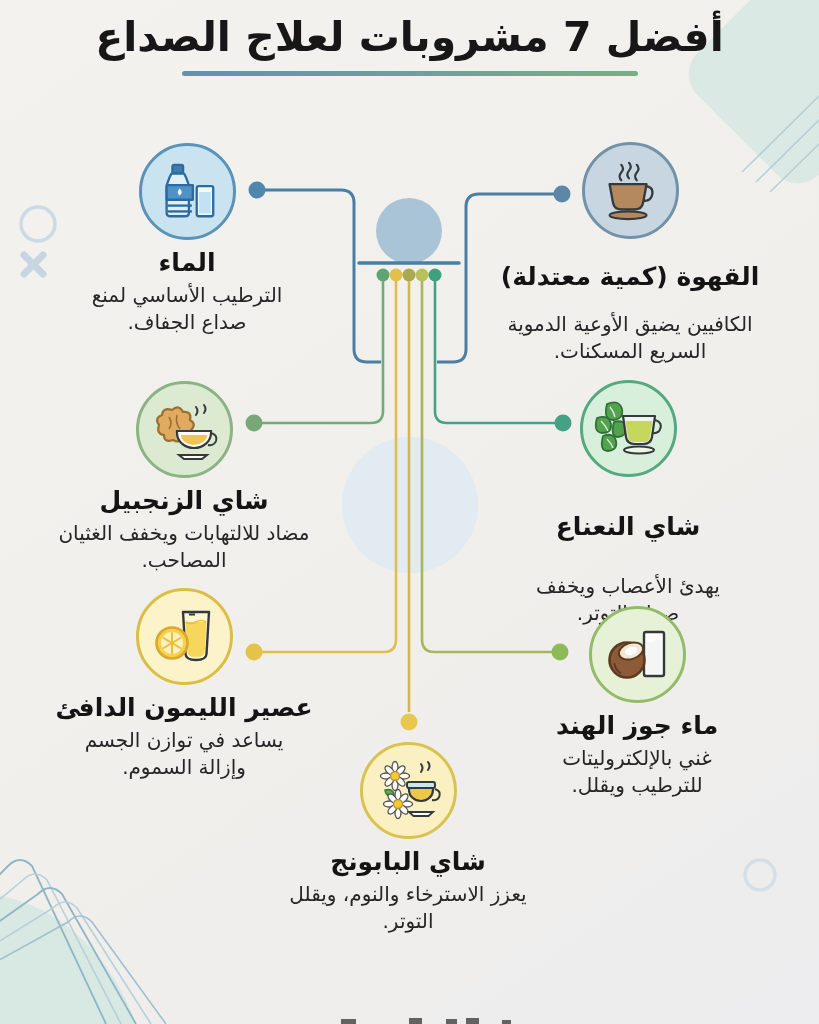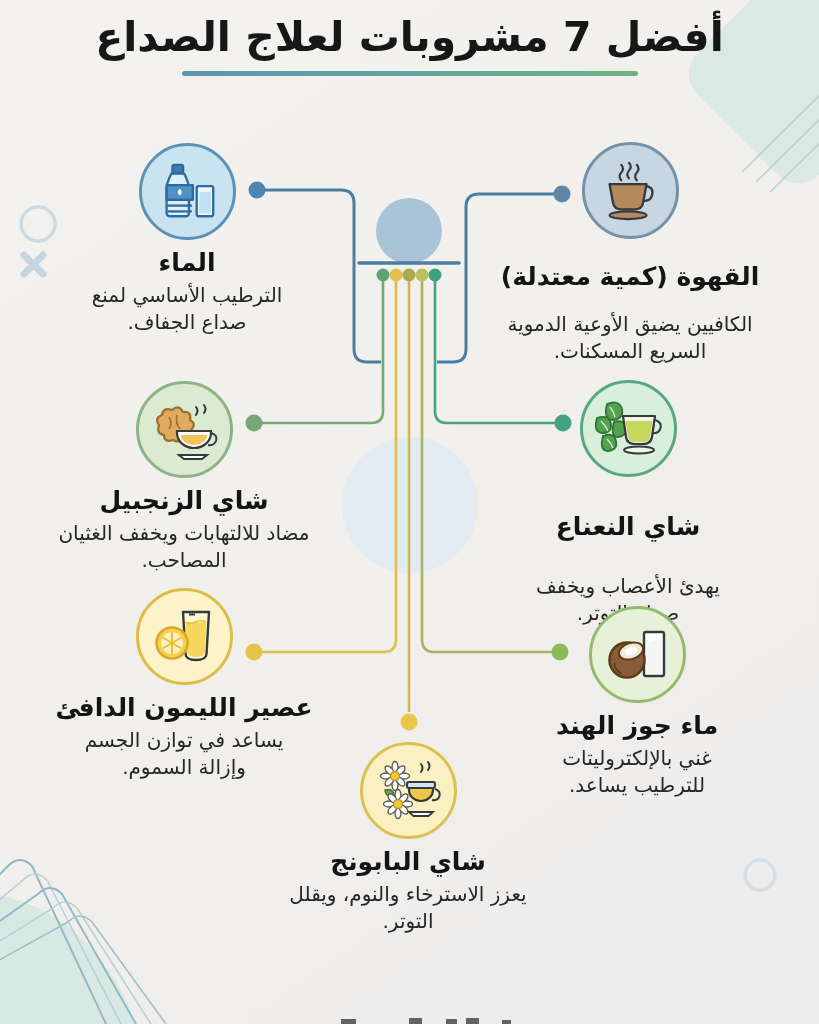--- a/index.html
+++ b/index.html
@@ -243,21 +243,21 @@
       <svg width="70" height="70" viewBox="0 0 70 70">
         <rect x="42" y="12" width="20" height="44" rx="2" fill="#ffffff" stroke="#33393d" stroke-width="2.4"></rect>
         <path d="M44.5 21 q4 2.5 8 0 q4 -2.5 7 0 v30 q0 2.5 -2.5 2.5 h-10 q-2.5 0 -2.5 -2.5 z" fill="#f4f6f4" stroke="none"></path>
         <circle cx="25" cy="40" r="17.5" fill="#8c5c38" stroke="#5d3a1e" stroke-width="2.6"></circle>
         <ellipse cx="29" cy="31" rx="12.5" ry="8" transform="rotate(-18 29 31)" fill="#f2e6d4" stroke="#5d3a1e" stroke-width="2"></ellipse>
         <ellipse cx="29" cy="31" rx="6.5" ry="4" transform="rotate(-18 29 31)" fill="#ffffff" stroke="none"></ellipse>
         <path d="M12.5 44 q1 6 6 9" fill="none" stroke="#5d3a1e" stroke-width="1.8" stroke-linecap="round"></path>
       </svg>
     </div>
     <h2 class="item-title">ماء جوز الهند</h2>
-    <p class="item-desc w210">غني بالإلكتروليتات للترطيب يساعد.</p>
+    <p class="item-desc w210">غني بالإلكتروليتات للترطيب ويقلل.</p>
   </div>
 
   <div class="item" id="item-chamomile" style="--circle-bg: #faf0c2; --circle-border: #d9c252;">
     <div class="bubble">
       <svg width="70" height="70" viewBox="0 0 70 70">
         <g fill="none" stroke="#33393d" stroke-width="2" stroke-linecap="round">
           <path d="M48 8 q3 4 0 8"></path>
             <path d="M55 6 q3 4 0 8"></path>
         </g>
         <path d="M12 34 q8 -2 9 5 q-8 3 -9 -5 z" fill="#6aa84f" stroke="#3f7a33" stroke-width="1.5"></path>

